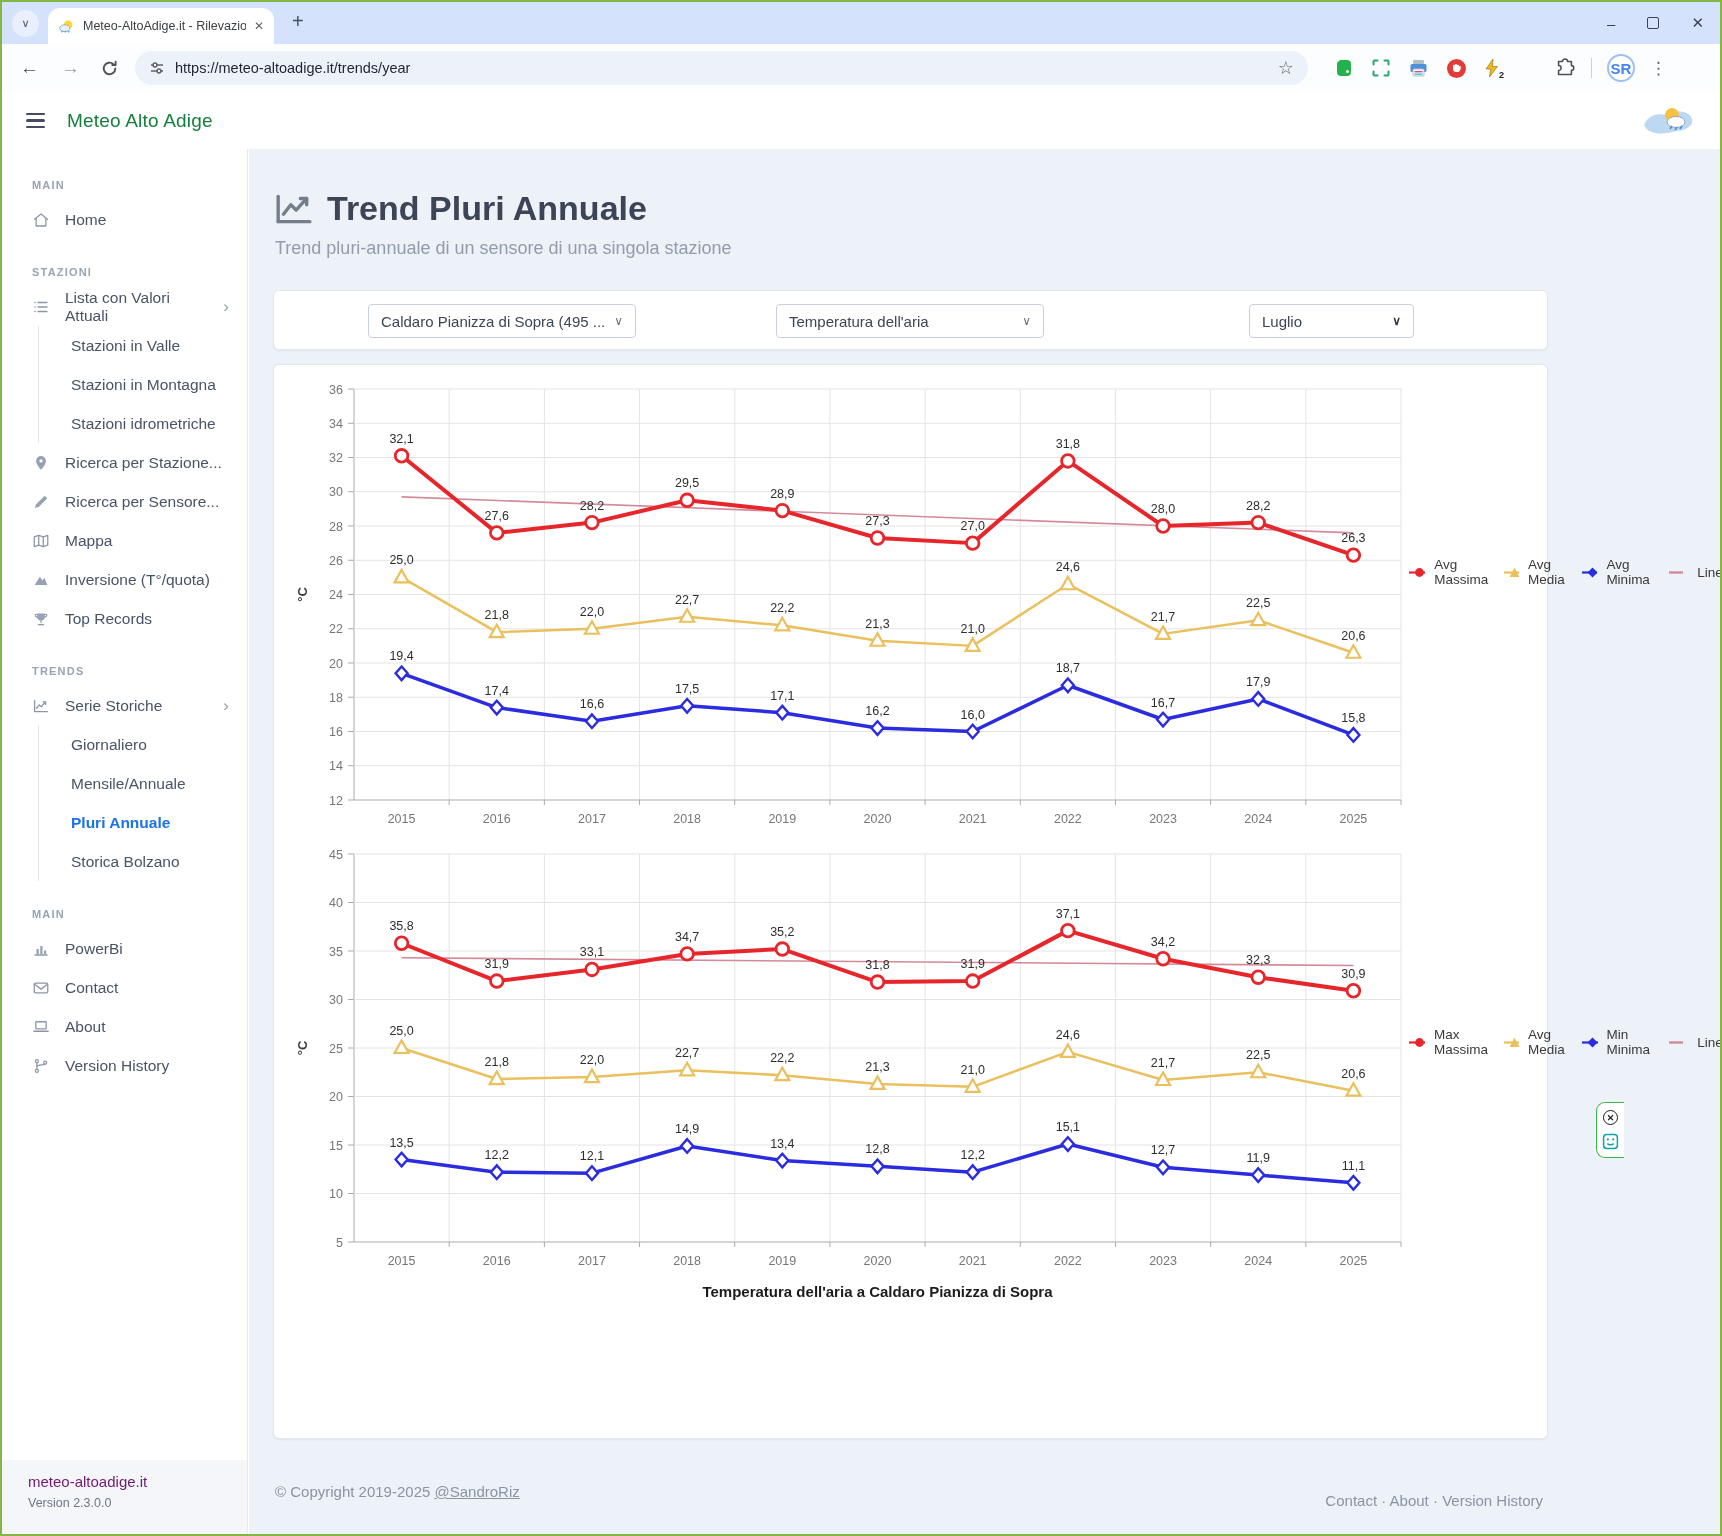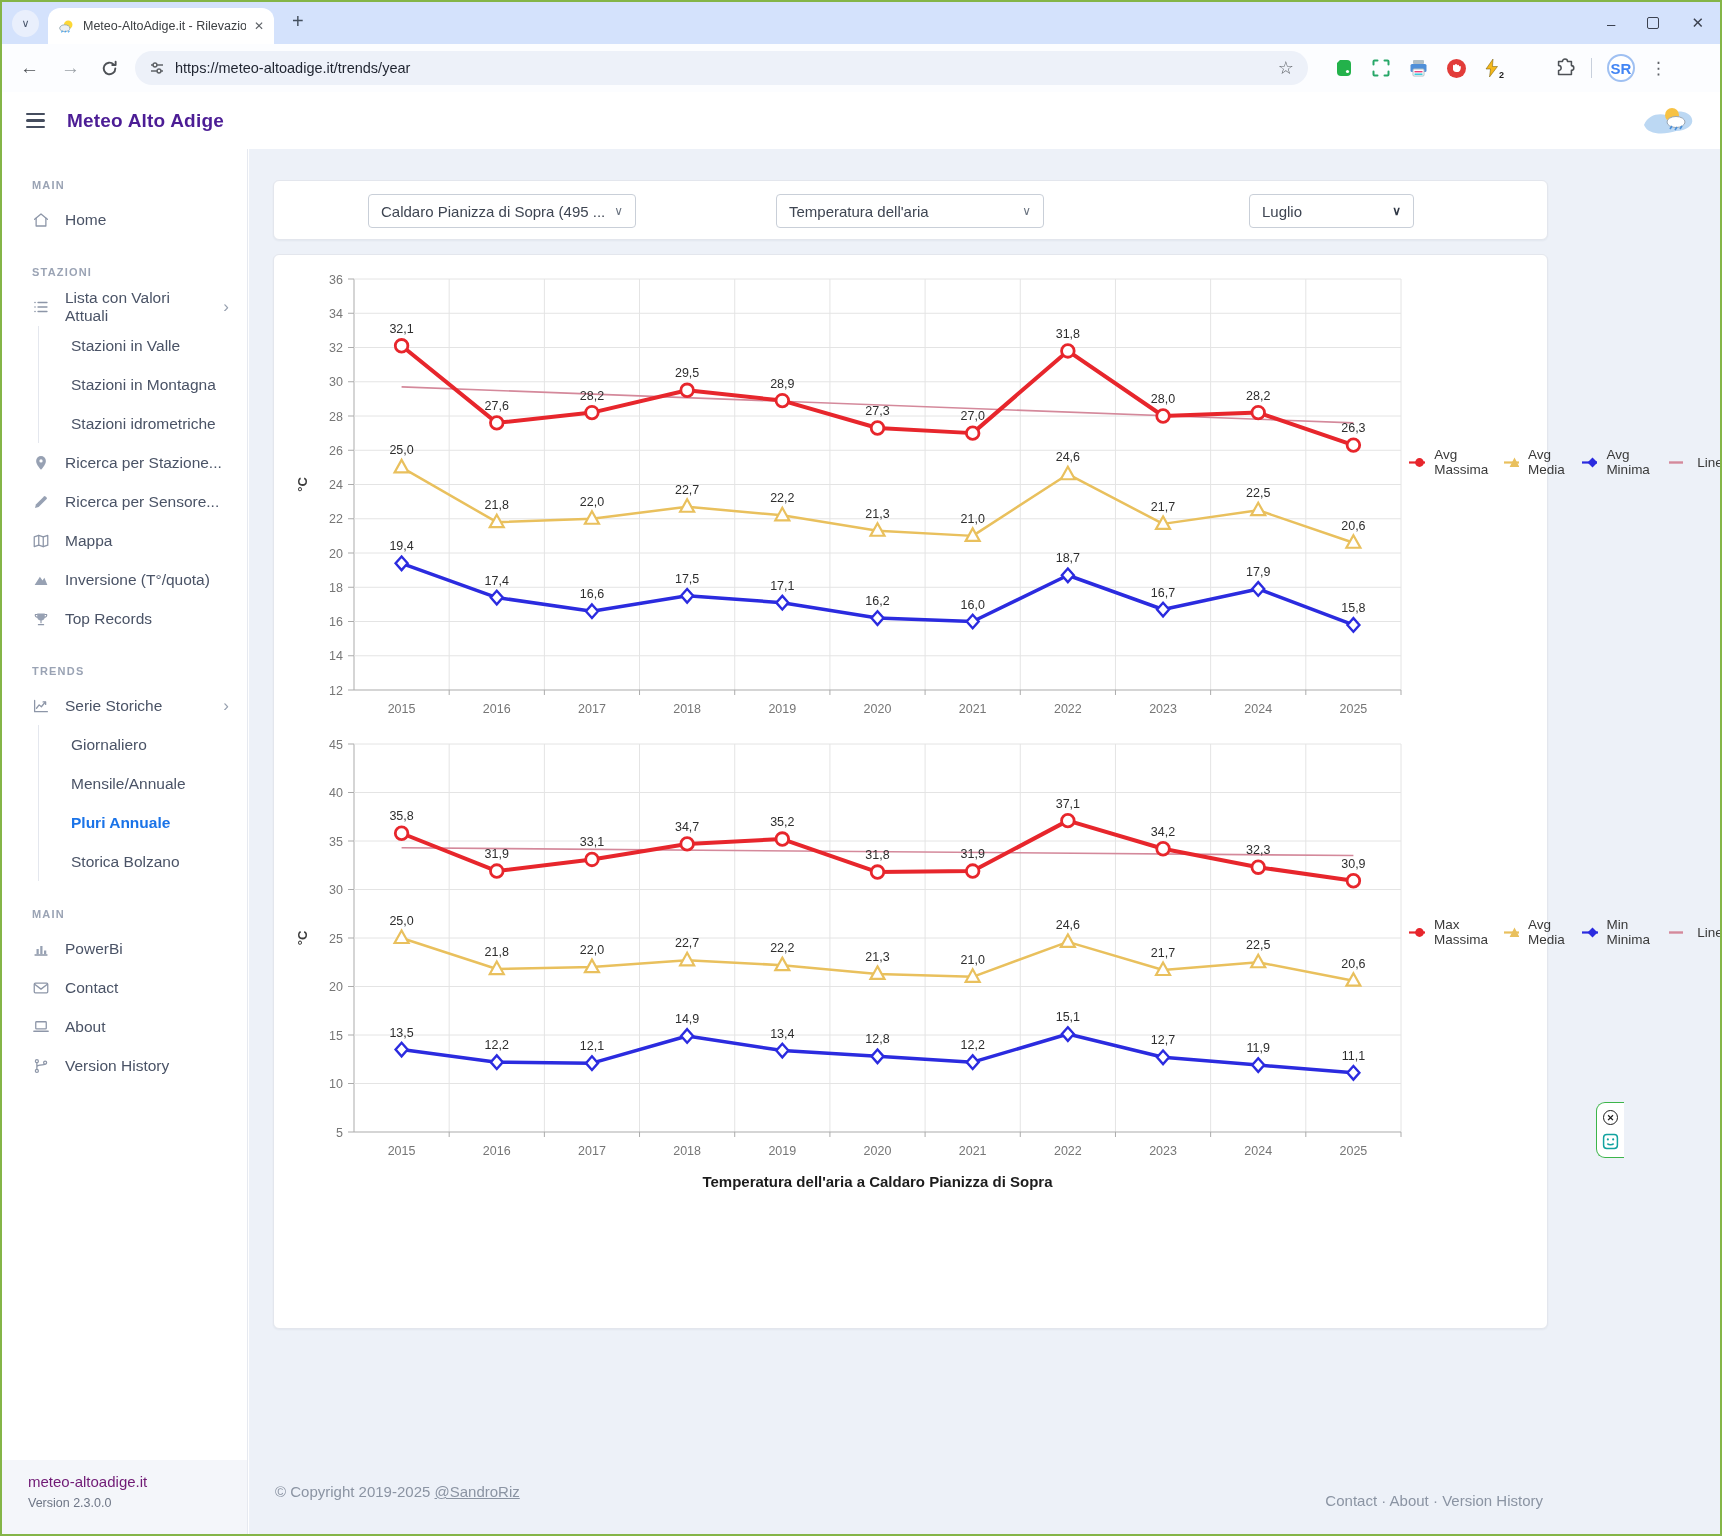--- a/index.html
+++ b/index.html
@@ -42,21 +42,21 @@
   .tb-divider{width:1px;height:20px;background:#c8d0dc;}
   .avatar{width:28px;height:28px;border-radius:50%;border:2px solid #9fc0f2;background:#fff;
     display:flex;align-items:center;justify-content:center;font-size:15px;font-weight:bold;color:#4285f4;}
   .dots{font-size:17px;color:#5f6368;}
 
   
   .app-header{position:absolute;top:90px;left:0;right:0;height:57px;background:#fff;
     display:flex;align-items:center;z-index:3;}
   .burger{margin-left:24px;width:19px;display:flex;flex-direction:column;gap:4px;cursor:pointer;}
   .burger i{display:block;height:2.3px;background:#454d5e;border-radius:2px;}
-  .brand{margin-left:22px;font-size:19px;font-weight:bold;color:#4c1d95;letter-spacing:.2px;}
+  .brand{margin-left:22px;font-size:19px;font-weight:normal;color:#15803d;letter-spacing:.2px;}
   .logo{position:absolute;right:26px;top:10px;}
 
   
   .sidebar{position:absolute;left:0;top:147px;width:246px;bottom:74px;background:#fff;
     border-right:1px solid #e6e9f0;overflow:hidden;padding-top:6px;}
   .sb-section{margin:27px 0 9px 30px;font-size:11px;font-weight:bold;letter-spacing:1.2px;color:#9aa3b4;}
   .sb-section:first-child{margin-top:24px;}
   .sb-item{display:flex;align-items:center;gap:15px;height:39px;padding-left:30px;
     font-size:15.5px;color:#4a5366;cursor:pointer;}
   .sb-icon{width:18px;display:flex;justify-content:center;}
@@ -364,20 +364,34 @@
           <span>Version History</span>
         </div>
       </div>
   </nav>
   <div class="sidebar-footer">
     <div class="sf-site">meteo-altoadige.it</div>
     <div class="sf-ver">Version 2.3.0.0</div>
   </div>
 
   <div class="main">
+    <div class="hero">
+      <div class="hero-row">
+        <span style="display:flex;">
+          <svg width="38" height="32" viewBox="0 0 36 30" fill="none" stroke="#737d8c" stroke-width="3.2" stroke-linecap="round" stroke-linejoin="round">
+              <path d="M3 3 v24"></path>
+              <path d="M3 27 h30"></path>
+              <path d="M8 20 l7 -9 5 5 10 -11"></path>
+              <path d="M24 5 h6 v6"></path>
+            </svg>
+        </span>
+        <span class="hero-title">Trend Pluri Annuale</span>
+      </div>
+      <div class="hero-sub">Trend pluri-annuale di un sensore di una singola stazione</div>
+    </div>
 
     <div class="card filter-card">
       <div class="select sel-station">
         <span class="sel-label">Caldaro Pianizza di Sopra (495 ...</span>
         <span class="sel-chev">∨</span>
       </div>
       <div class="select sel-sensor">
         <span class="sel-label">Temperatura dell'aria</span>
         <span class="sel-chev">∨</span>
       </div>

